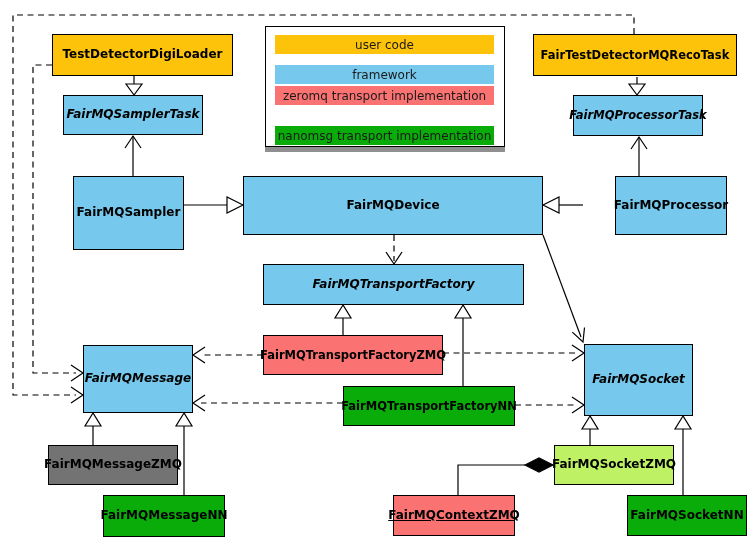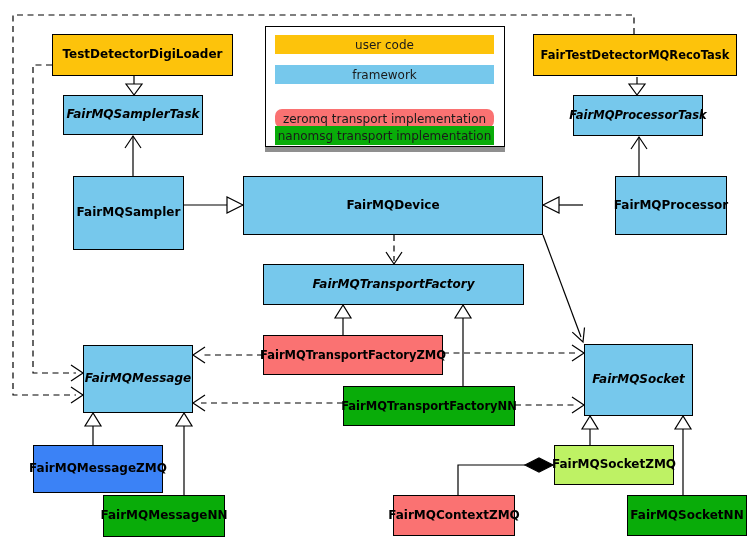--- a/index.html
+++ b/index.html
@@ -29,21 +29,21 @@
     position:absolute;left:265px;top:26px;width:240px;height:121px;
     box-sizing:border-box;
     background:#fff;border:1.5px solid #000;
     box-shadow:0 5px 0 #8f8f8f;
   }
   .legend-bar{
     position:absolute;left:9px;width:219px;height:19px;
     display:flex;align-items:center;justify-content:center;
     font-size:12px;font-weight:normal;color:#1a1a1a;white-space:nowrap;
   }
-  .lb0{top:8px;}  .lb1{top:38px;}  .lb2{top:82px;border-radius:7px;}  .lb3{top:99px;}
+  .lb0{top:8px;}  .lb1{top:38px;}  .lb2{top:59px;}  .lb3{top:99px;}
 </style>
 </head>
 <body>
 
 <div id="canvas">
 
   <svg id="edges" width="748" height="549" viewBox="0 0 748 549" fill="none" stroke="#000" stroke-width="1.2">
 
     <g>
       <line x1="134" y1="76" x2="134" y2="84"></line>
@@ -175,23 +175,23 @@
   <div class="node blue abstract" style="left: 263px; top: 264px; width: 261px; height: 41px; background-color: rgb(118, 200, 236);">FairMQTransportFactory</div>
 
   <div class="node red" style="left: 263px; top: 335px; width: 180px; height: 40px; font-size: 11.5px; background-color: rgb(250, 114, 114);">FairMQTransportFactoryZMQ</div>
 
   <div class="node green" style="left: 343px; top: 386px; width: 172px; height: 40px; font-size: 11.5px; background-color: rgb(9, 172, 9);">FairMQTransportFactoryNN</div>
 
   <div class="node blue abstract" style="left: 83px; top: 345px; width: 110px; height: 68px; background-color: rgb(118, 200, 236);">FairMQMessage</div>
 
   <div class="node blue abstract" style="left: 584px; top: 344px; width: 109px; height: 72px; background-color: rgb(118, 200, 236);">FairMQSocket</div>
 
-  <div class="node red" style="left: 33px; top: 445px; width: 130px; height: 48px; background-color: #3b82f6;">FairMQMessageZMQ</div>
+  <div class="node red" style="left: 48px; top: 445px; width: 130px; height: 40px; background-color: #737373;">FairMQMessageZMQ</div>
 
   <div class="node green" style="left: 103px; top: 495px; width: 122px; height: 42px; background-color: rgb(9, 172, 9);">FairMQMessageNN</div>
 
   <div class="node red" style="left: 554px; top: 445px; width: 120px; height: 40px; background-color: #bef264;">FairMQSocketZMQ</div>
 
-  <div class="node red" style="left: 393px; top: 495px; width: 122px; height: 41px; background-color: rgb(250, 114, 114);">FairMQContextZMQ</div>
+  <div class="node red" style="left: 393px; top: 495px; width: 122px; height: 41px; background-color: rgb(250, 114, 114); text-decoration: underline;">FairMQContextZMQ</div>
 
   <div class="node green" style="left: 603px; top: 495px; width: 120px; height: 41px; background-color: rgb(9, 172, 9); margin-left: 24px;">FairMQSocketNN</div>
 
 </div>
 
 </body></html>

